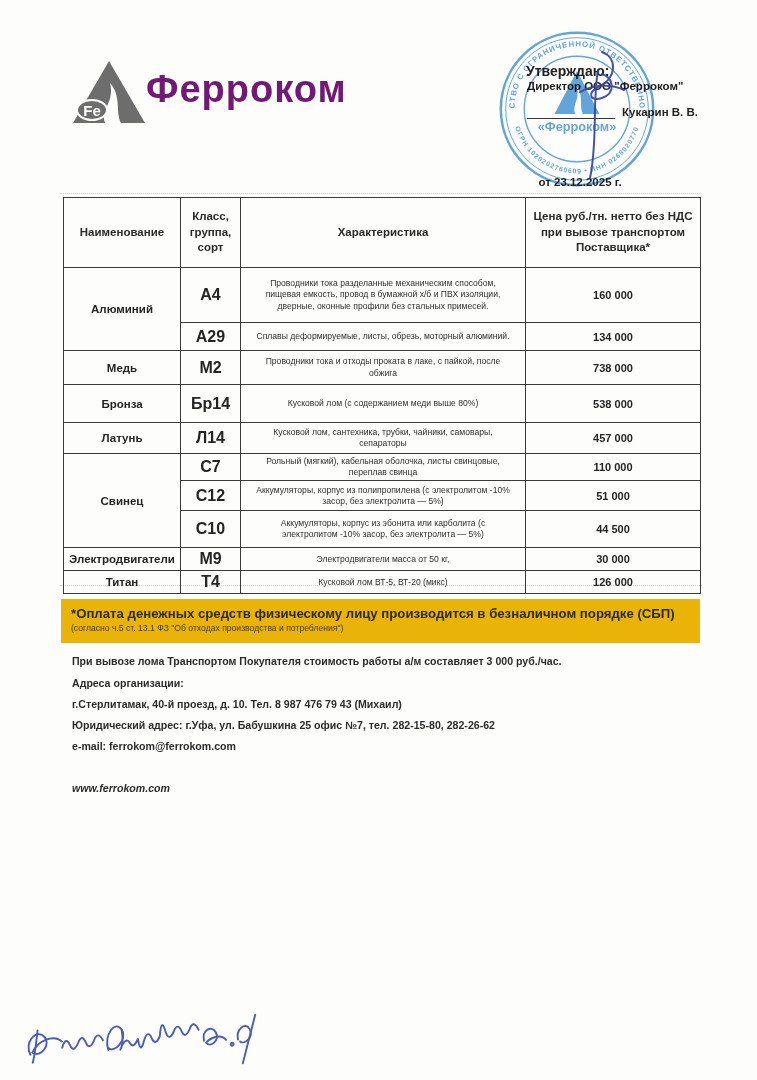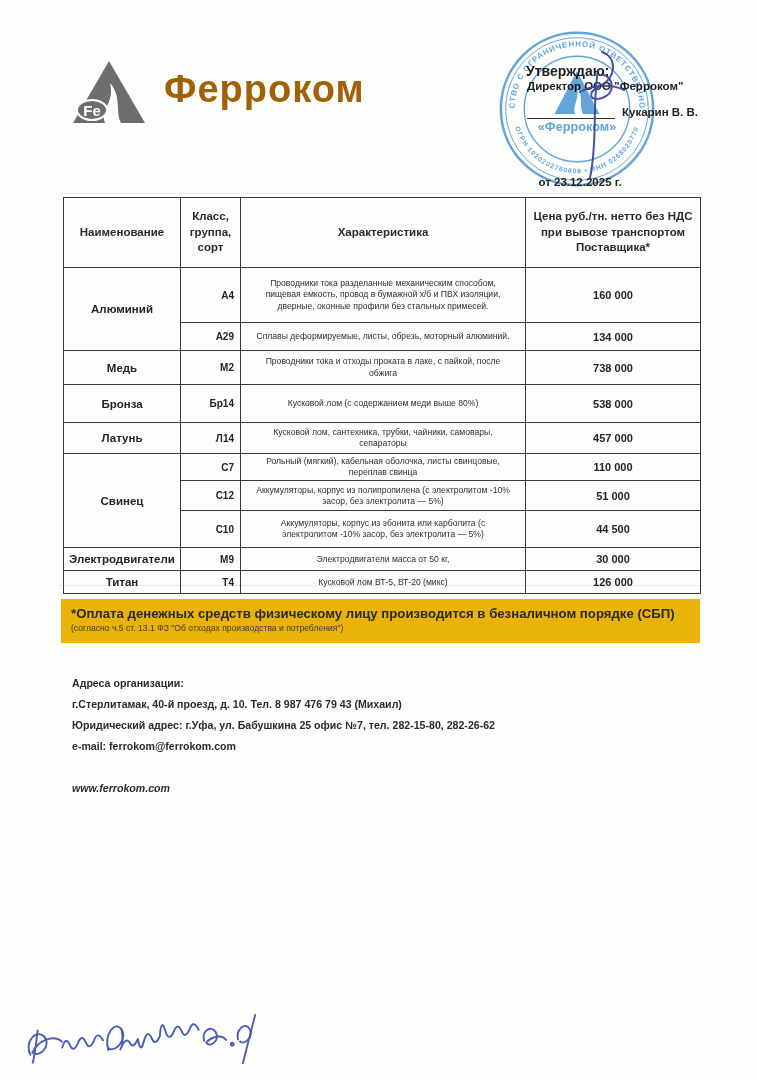--- a/index.html
+++ b/index.html
@@ -1,21 +1,21 @@
 <!DOCTYPE html>
 <html><head>
 <meta charset="utf-8">
 <style>
   html,body{margin:0;padding:0;}
   body{font-family:"Liberation Sans",sans-serif;background:#ffffff;}
   .page{position:relative;width:757px;height:1080px;background:#fdfdfc;overflow:hidden;color:#1f1f1f;}
 
   
   .logo-mark{position:absolute;left:71px;top:59px;width:78px;height:66px;}
-  .logo-word{position:absolute;left:164px;top:68px;font-size:38px;font-weight:bold;color:#a16207;letter-spacing:1px;text-align:center;}
+  .logo-word{position:absolute;left:146px;top:68px;font-size:38px;font-weight:bold;color:#701a75;letter-spacing:1px;text-align:center;}
 
   
   .stamp{position:absolute;left:494px;top:26px;width:166px;height:166px;opacity:.82;mix-blend-mode:multiply;z-index:3;}
   .approve1{position:absolute;left:526px;top:63px;font-size:14px;font-weight:bold;color:#222;z-index:2;}
   .approve2{position:absolute;left:527px;top:80px;font-size:11.5px;font-weight:bold;color:#222;z-index:2;}
   .sig-line{position:absolute;left:527px;top:104px;width:88px;height:14px;border-bottom:1.4px solid #333;z-index:2;}
   .approve-name{position:absolute;left:622px;top:106px;font-size:11.5px;font-weight:bold;color:#222;z-index:2;}
   .doc-date{position:absolute;left:500px;top:176px;width:160px;text-align:center;font-size:11.5px;font-weight:bold;color:#222;z-index:4;}
   .pen-sign{position:absolute;left:540px;top:40px;width:120px;height:150px;z-index:5;}
 
@@ -25,21 +25,21 @@
   .title-l2{font-size:15.5px;font-weight:bold;color:#3c3c3c;margin-top:4px;}
 
   
   .scanline{position:absolute;left:60px;width:642px;border-top:1px dotted rgba(70,70,70,.22);}
 
   
   .price-table{position:absolute;left:63px;top:197px;width:637px;border-collapse:collapse;table-layout:fixed;z-index:1;}
   .price-table th,.price-table td{border:1.3px solid #3a3a3a;text-align:center;vertical-align:middle;padding:2px 6px;overflow:hidden;}
   .price-table th{font-size:11.5px;font-weight:600;color:#2a2a2a;line-height:1.35;}
   td.cell-name{font-size:11.5px;font-weight:bold;color:#242424;padding:2px 2px;}
-  td.cell-code{font-size:10px;font-weight:bold;color:#242424;text-align:right;}
+  td.cell-code{font-size:16px;font-weight:bold;color:#242424;}
   td.cell-desc{font-size:8.6px;font-weight:400;color:#2e2e2e;line-height:1.3;padding:2px 13px;}
   td.cell-price{font-size:11px;font-weight:bold;color:#242424;}
   tr.rh-head{height:70px;} tr.rh-a4{height:55px;} tr.rh-a29{height:28px;}
   tr.rh-m2{height:34px;} tr.rh-br{height:38px;} tr.rh-l14{height:31px;}
   tr.rh-c7{height:27px;} tr.rh-c12{height:30px;} tr.rh-c10{height:37px;}
   tr.rh-m9{height:23px;} tr.rh-t4{height:23px;}
 
   
   .note-box{position:absolute;left:61px;top:599px;width:639px;height:44px;background:#eab308;z-index:1;padding:0;}
   .note-main{font-size:13.2px;font-weight:bold;color:#2b2b2b;padding:7px 0 0 10px;}
@@ -178,20 +178,21 @@
       <td class="cell-price">126 000</td>
     </tr>
   </tbody>
     </table>
 
   <div class="note-box">
     <div class="note-main">*Оплата денежных средств физическому лицу производится в безналичном порядке (СБП)</div>
     <div class="note-sub">(согласно ч.5 ст. 13.1 ФЗ "Об отходах производства и потребления")</div>
   </div>
 
+  <div class="f-line fl-1">При вывозе лома Транспортом Покупателя стоимость работы а/м составляет 3 000 руб./час.</div>
   <div class="f-line fl-2">Адреса организации:</div>
   <div class="f-line fl-3">г.Стерлитамак, 40-й проезд, д. 10. Тел. 8 987 476 79 43 (Михаил)</div>
   <div class="f-line fl-4">Юридический адрес: г.Уфа, ул. Бабушкина 25 офис №7, тел. 282-15-80, 282-26-62</div>
   <div class="f-line fl-5">e-mail: ferrokom@ferrokom.com</div>
   <div class="f-line fl-6">www.ferrokom.com</div>
 
   <svg class="hand-sign" viewBox="0 0 260 72">
     <g fill="none" stroke="#3b4fb0" stroke-width="1.9" stroke-linecap="round" stroke-linejoin="round" opacity="0.92">
       <path d="M22,46 C16,34 28,20 36,28 C44,36 32,50 24,44 C30,32 46,26 54,34"></path>
       <path d="M30,22 C28,36 26,48 24,54"></path>

